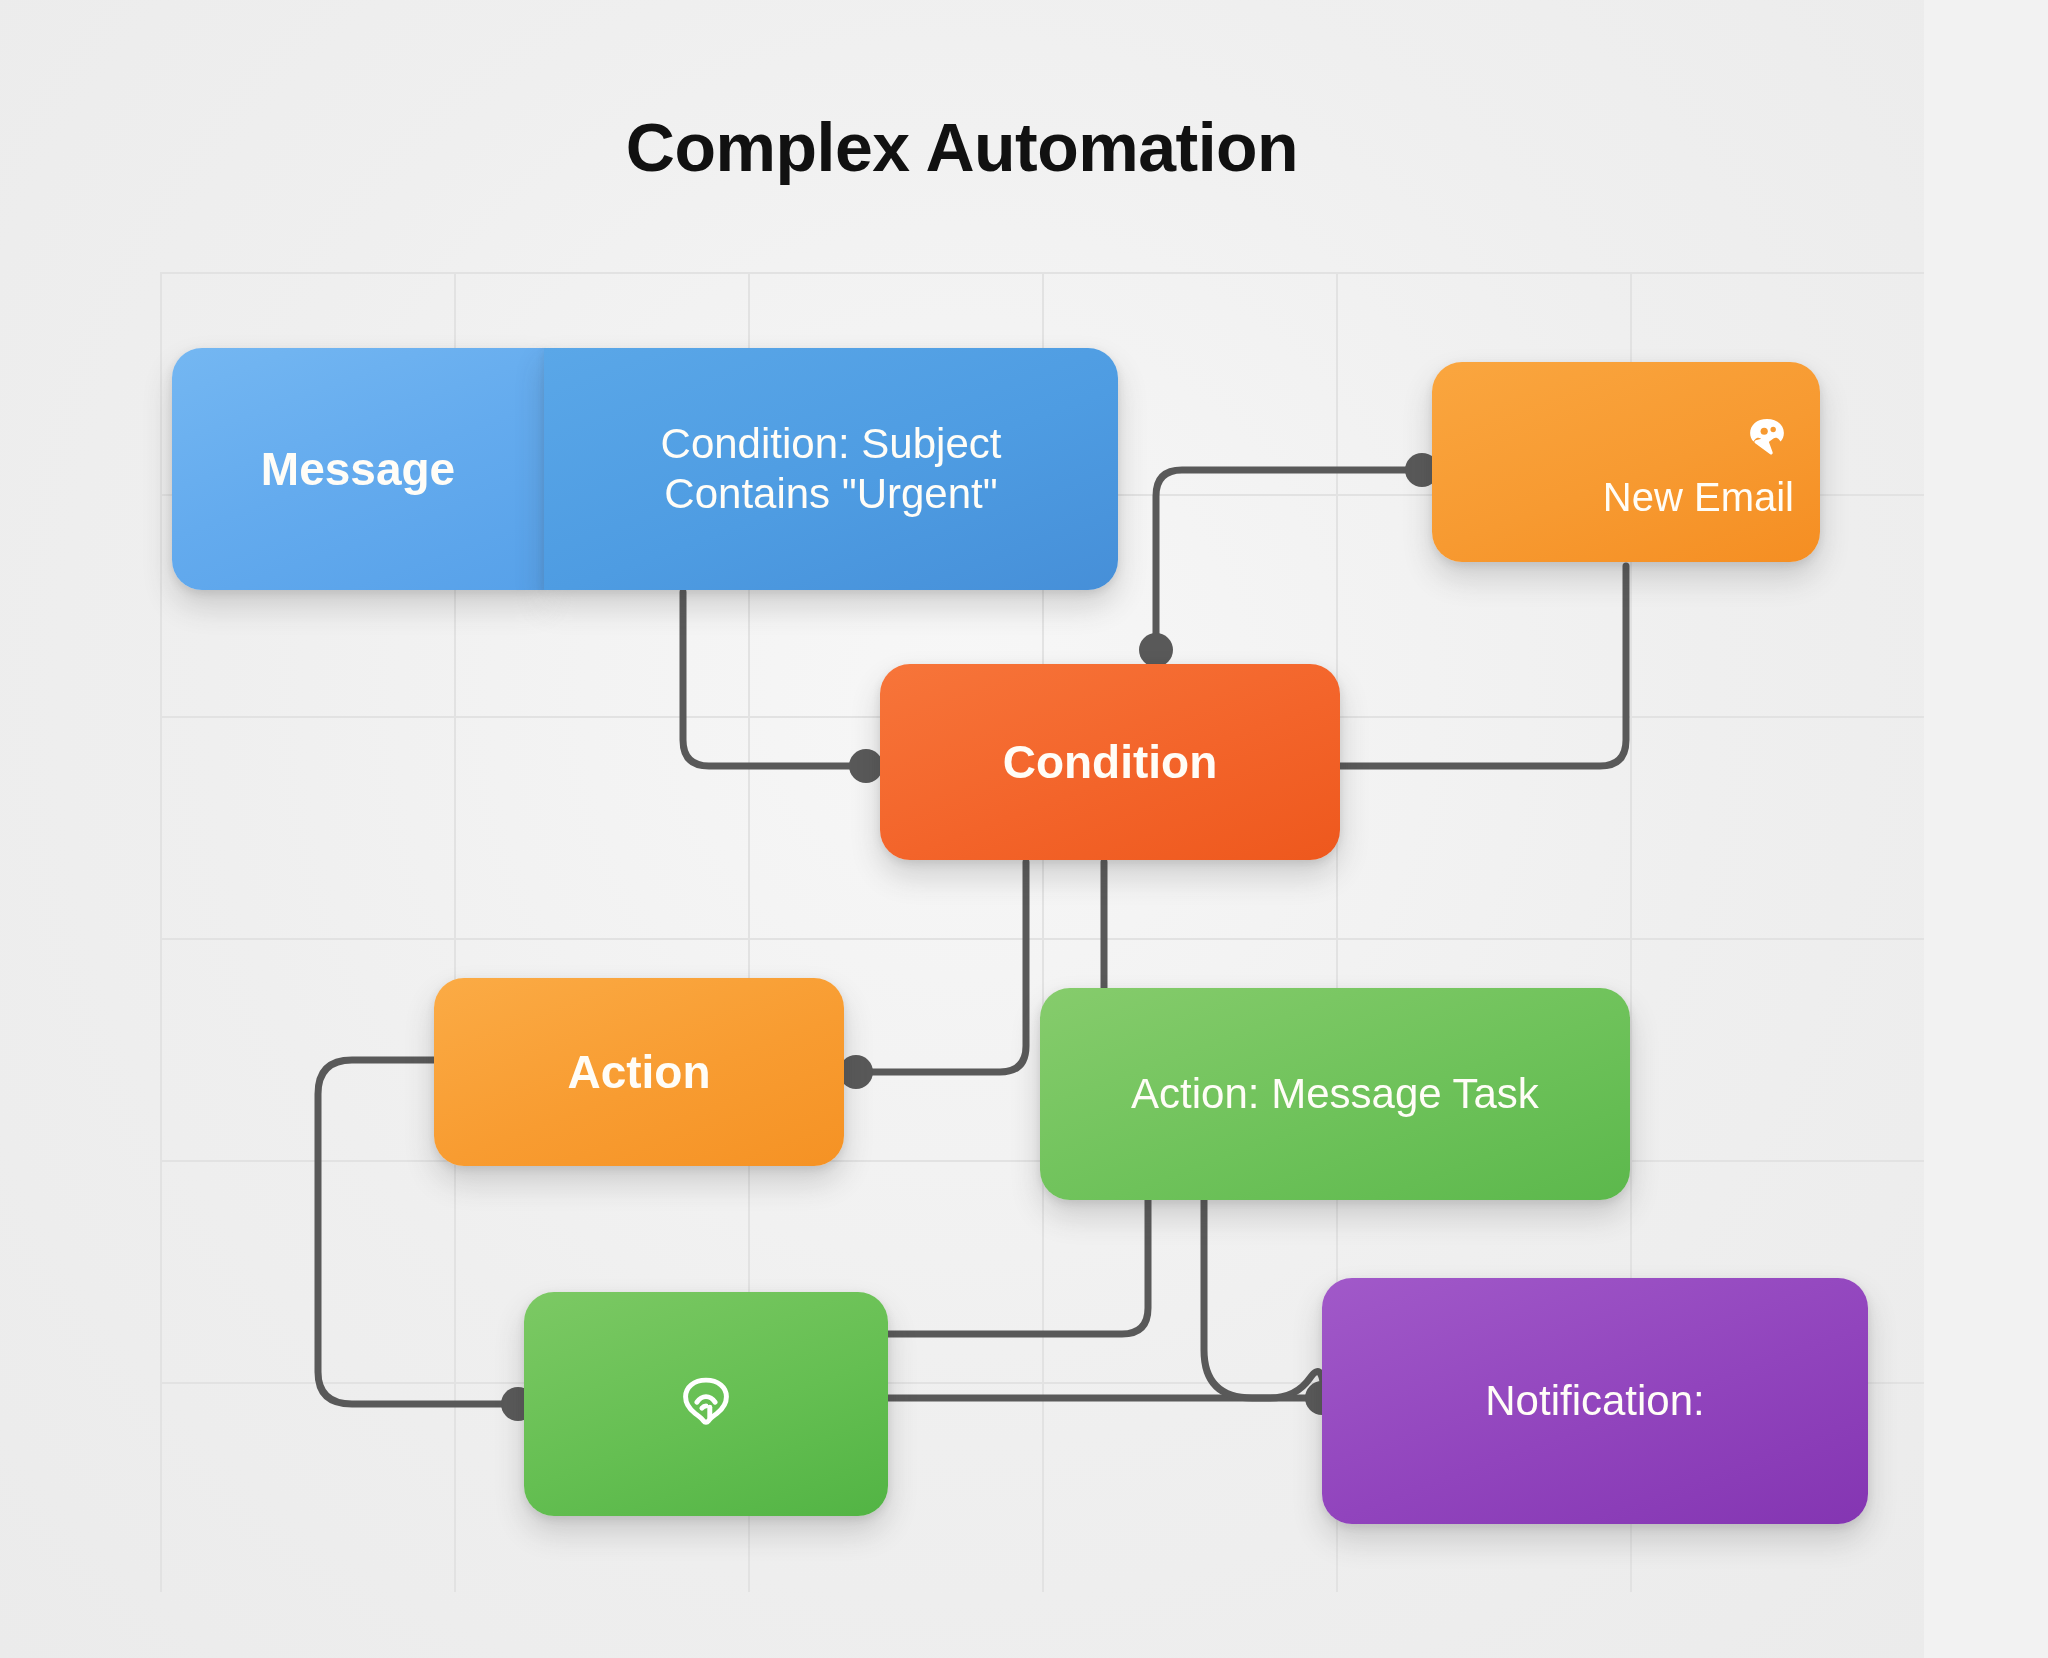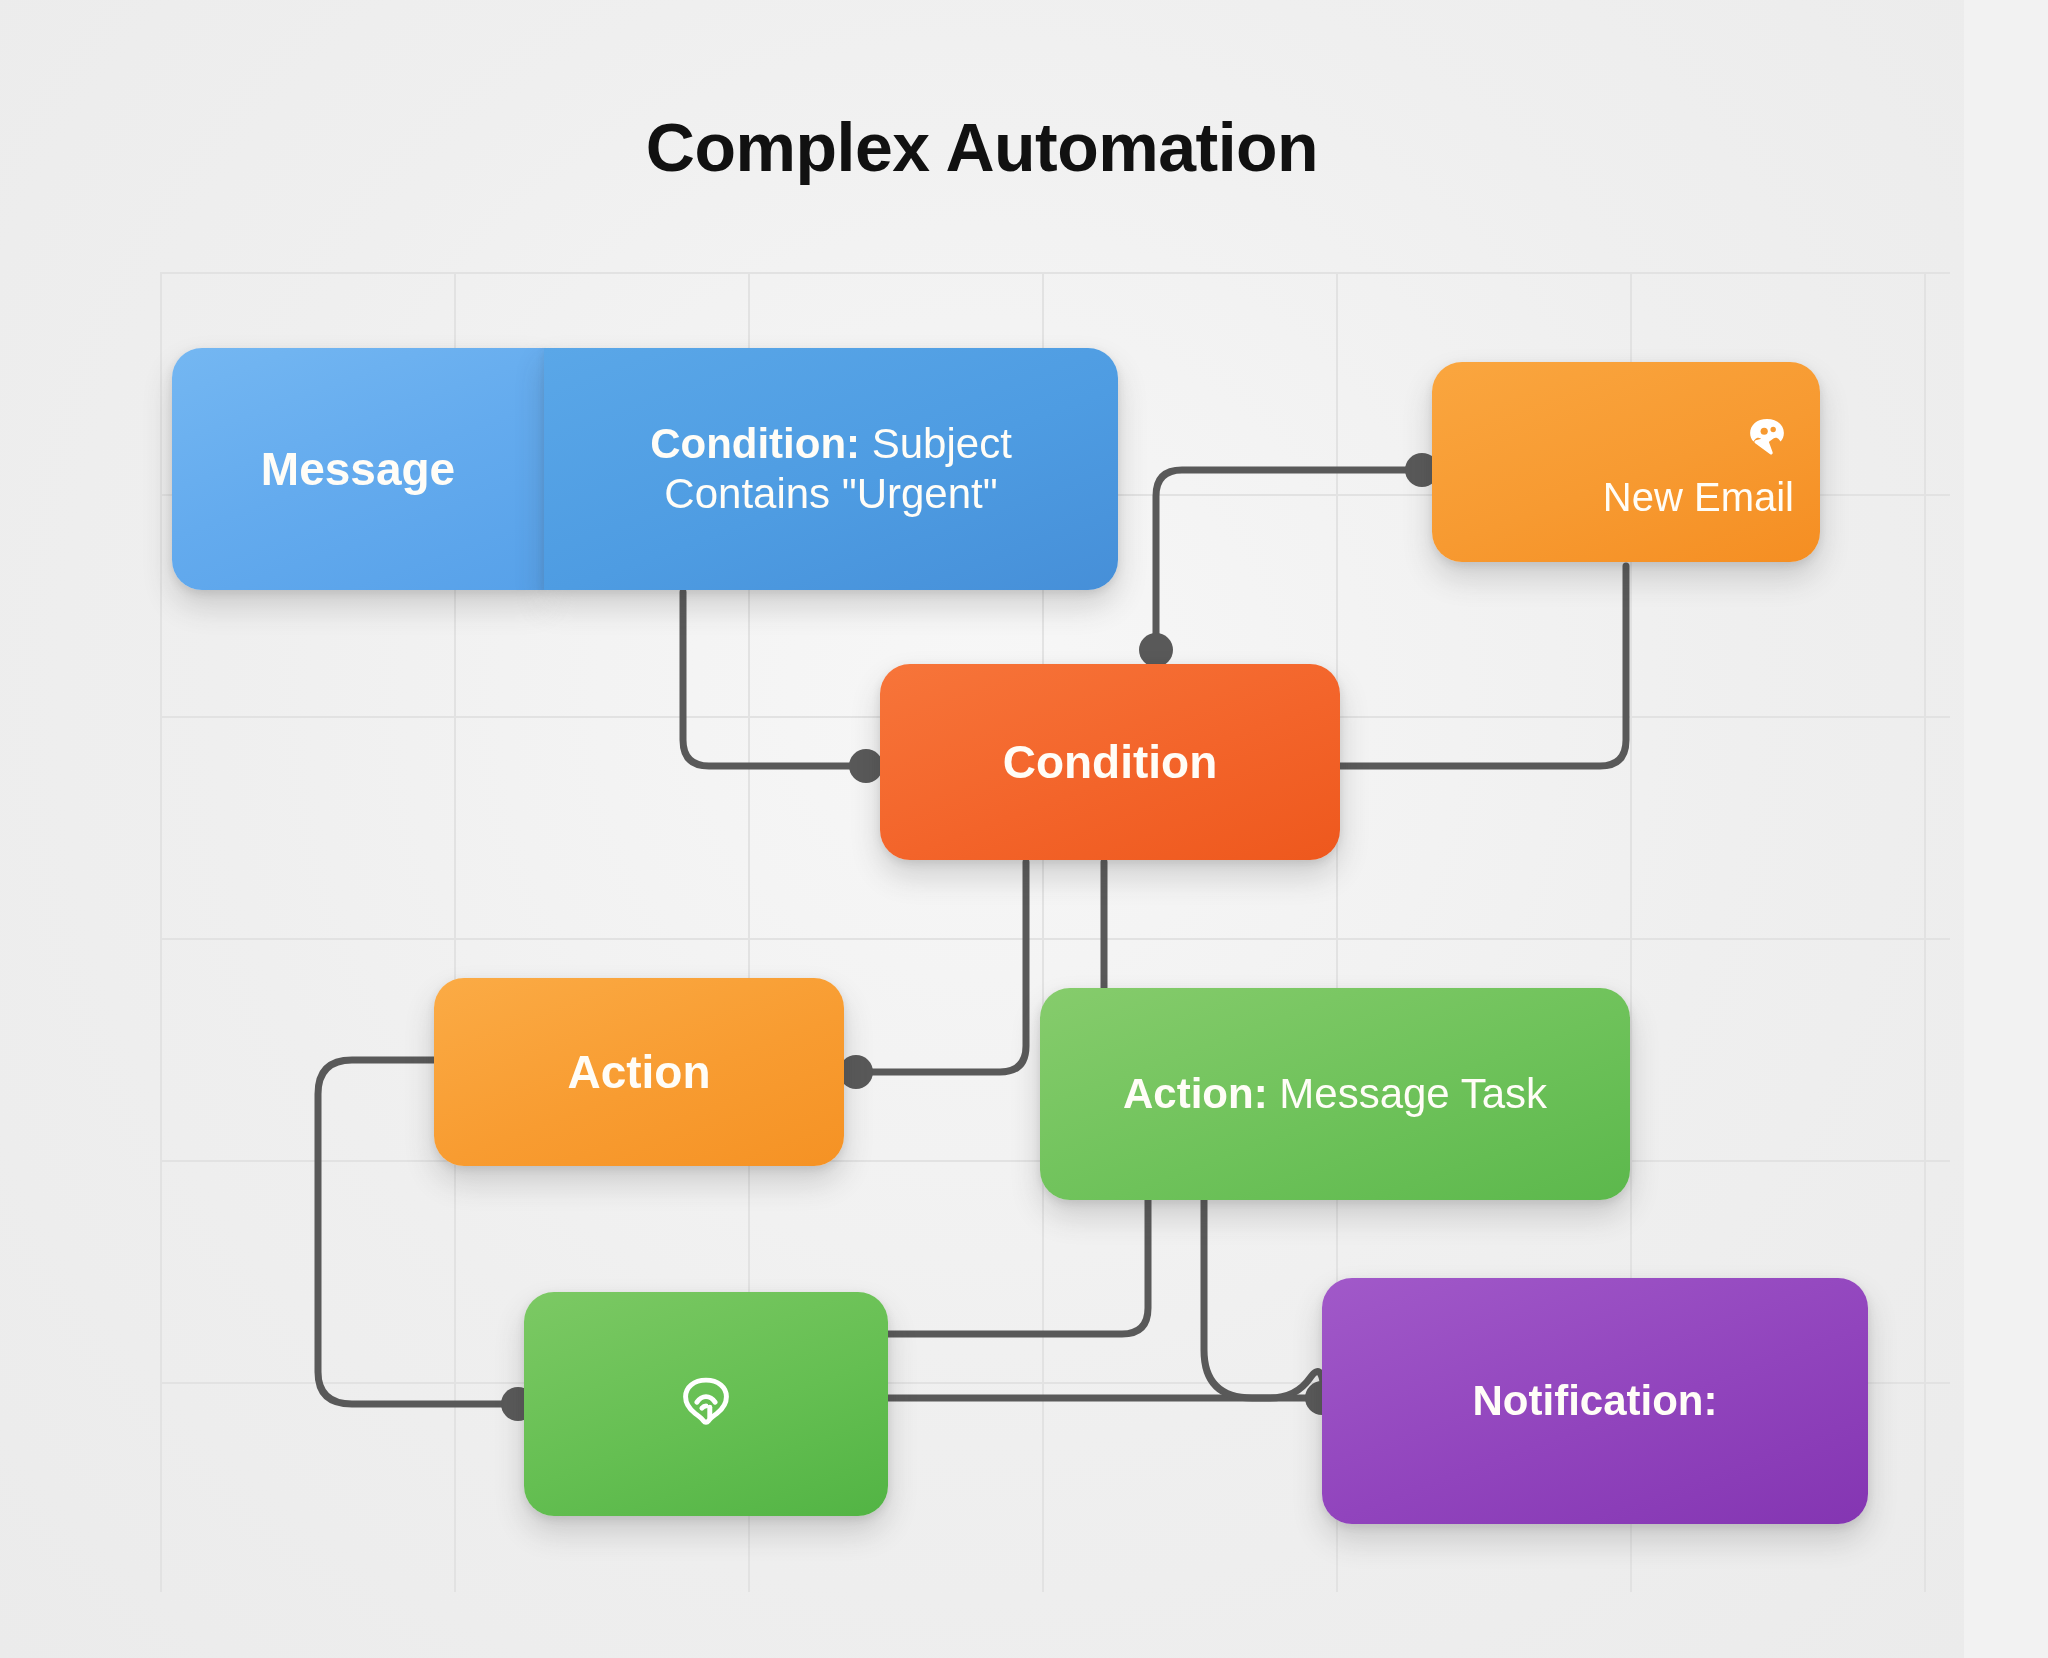--- a/index.html
+++ b/index.html
@@ -8,21 +8,20 @@
     background: #f2f2f2;
   }
   #canvas {
     position: relative;
     width: 1924px;
     height: 1658px;
     background:
       radial-gradient(ellipse at 50% 42%, #f7f7f7 0%, #efefef 55%, #ebebeb 100%);
     font-family: "Liberation Sans", sans-serif;
     overflow: hidden;
-    padding-left: 40px;
   }
   
   #grid {
     position: absolute;
     left: 160px;
     top: 272px;
     width: 1790px;
     height: 1320px;
     background-image:
       linear-gradient(to right, #e2e2e2 1.6px, transparent 1.6px),
@@ -61,21 +60,21 @@
     justify-content: center;
     text-align: center;
     color: #fffdf7;
     box-shadow: 0 16px 30px rgba(60,60,60,.20), 0 3px 8px rgba(60,60,60,.12);
     padding: 0 26px;
     overflow: hidden;
   }
   .node .label {
     line-height: 1.18;
   }
-  .node .strong { font-weight: bold; }
+  .node .strong { font-weight: normal; }
   .node .norm   { font-weight: normal; }
 
   
   #node-trigger {
     left: 172px; top: 348px; width: 372px; height: 242px;
     background: linear-gradient(160deg, #74b7f2 0%, #64abee 50%, #57a1e9 100%);
     border-radius: 30px 0 0 30px;
     font-size: 46px; font-weight: bold;
     z-index: 4;
   }

